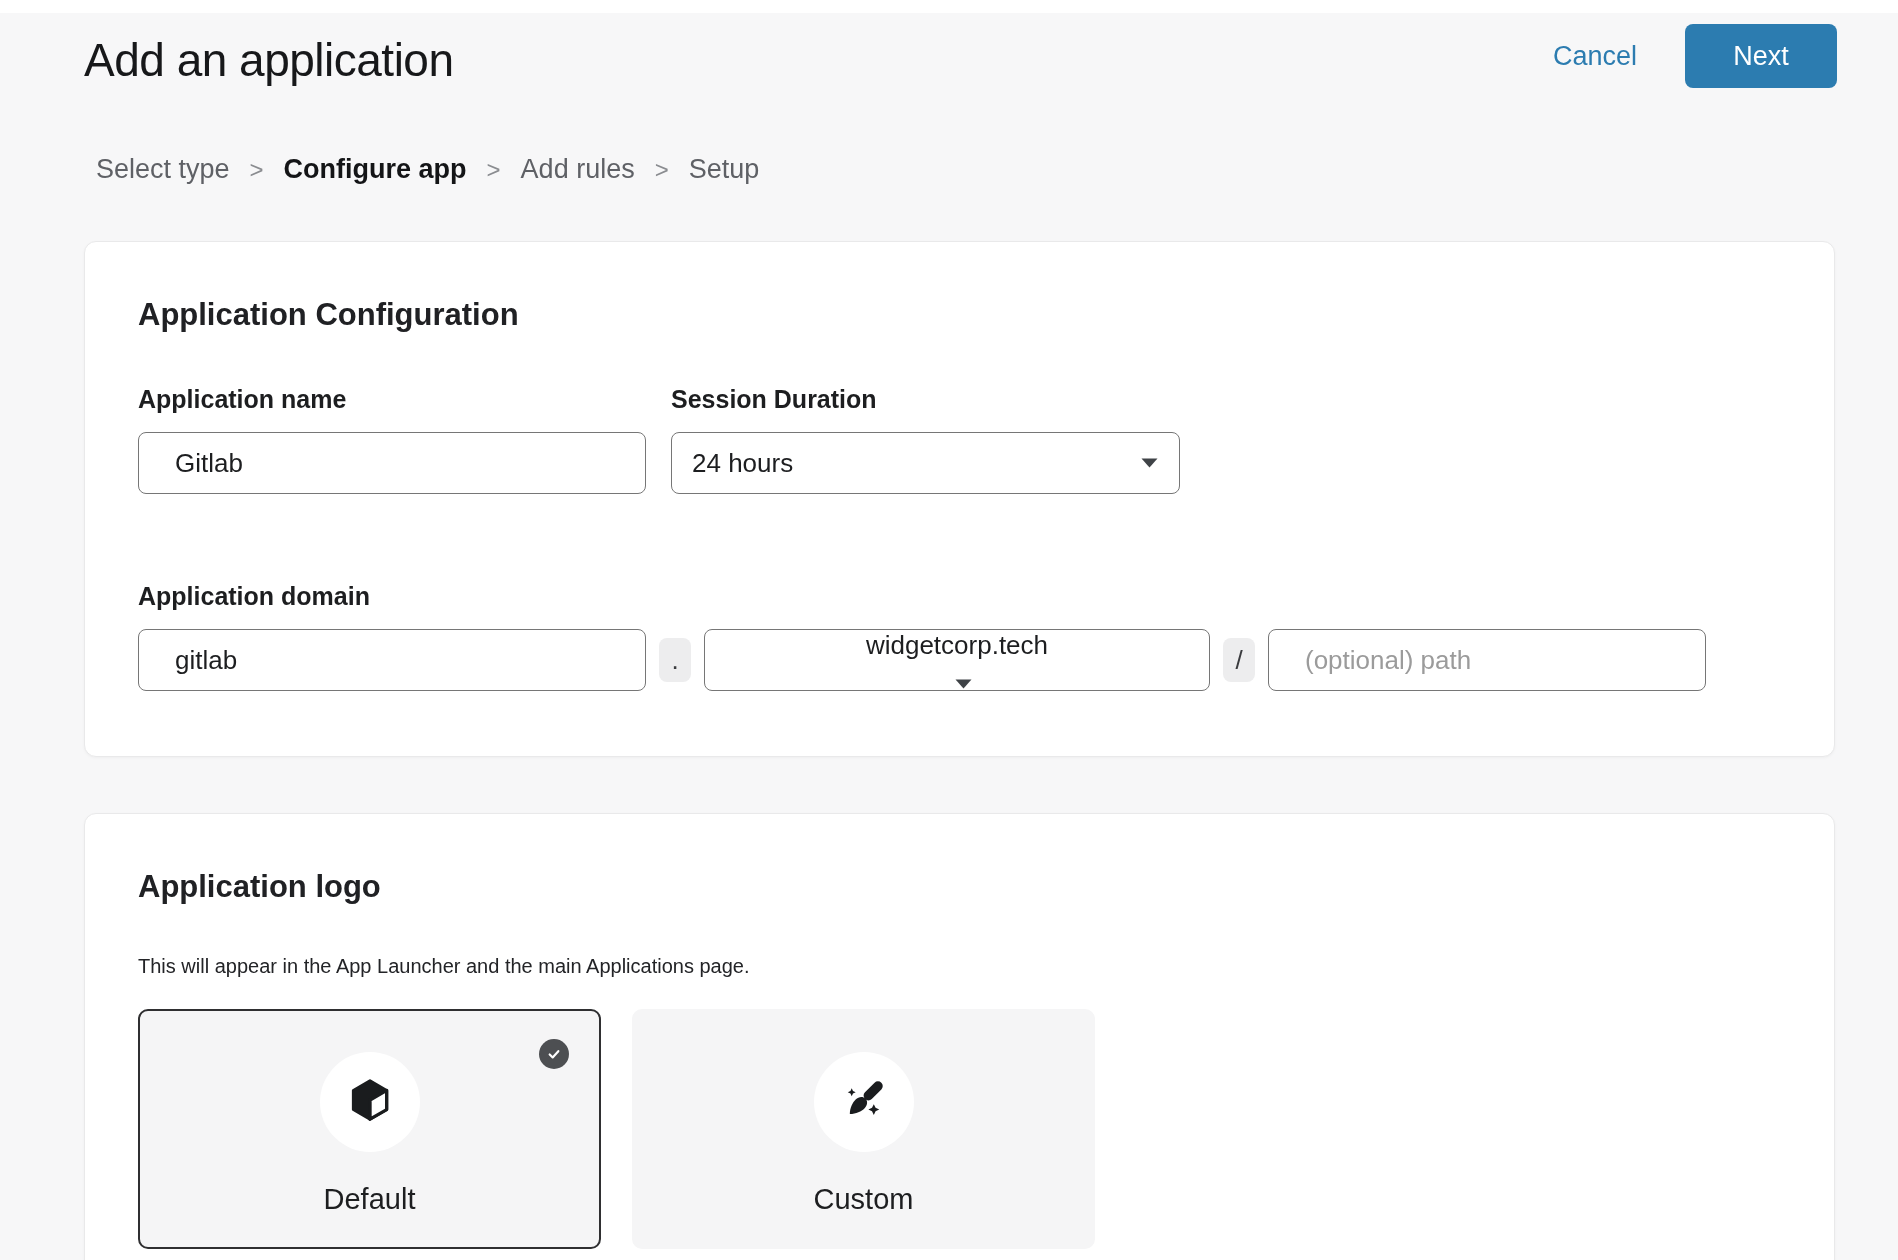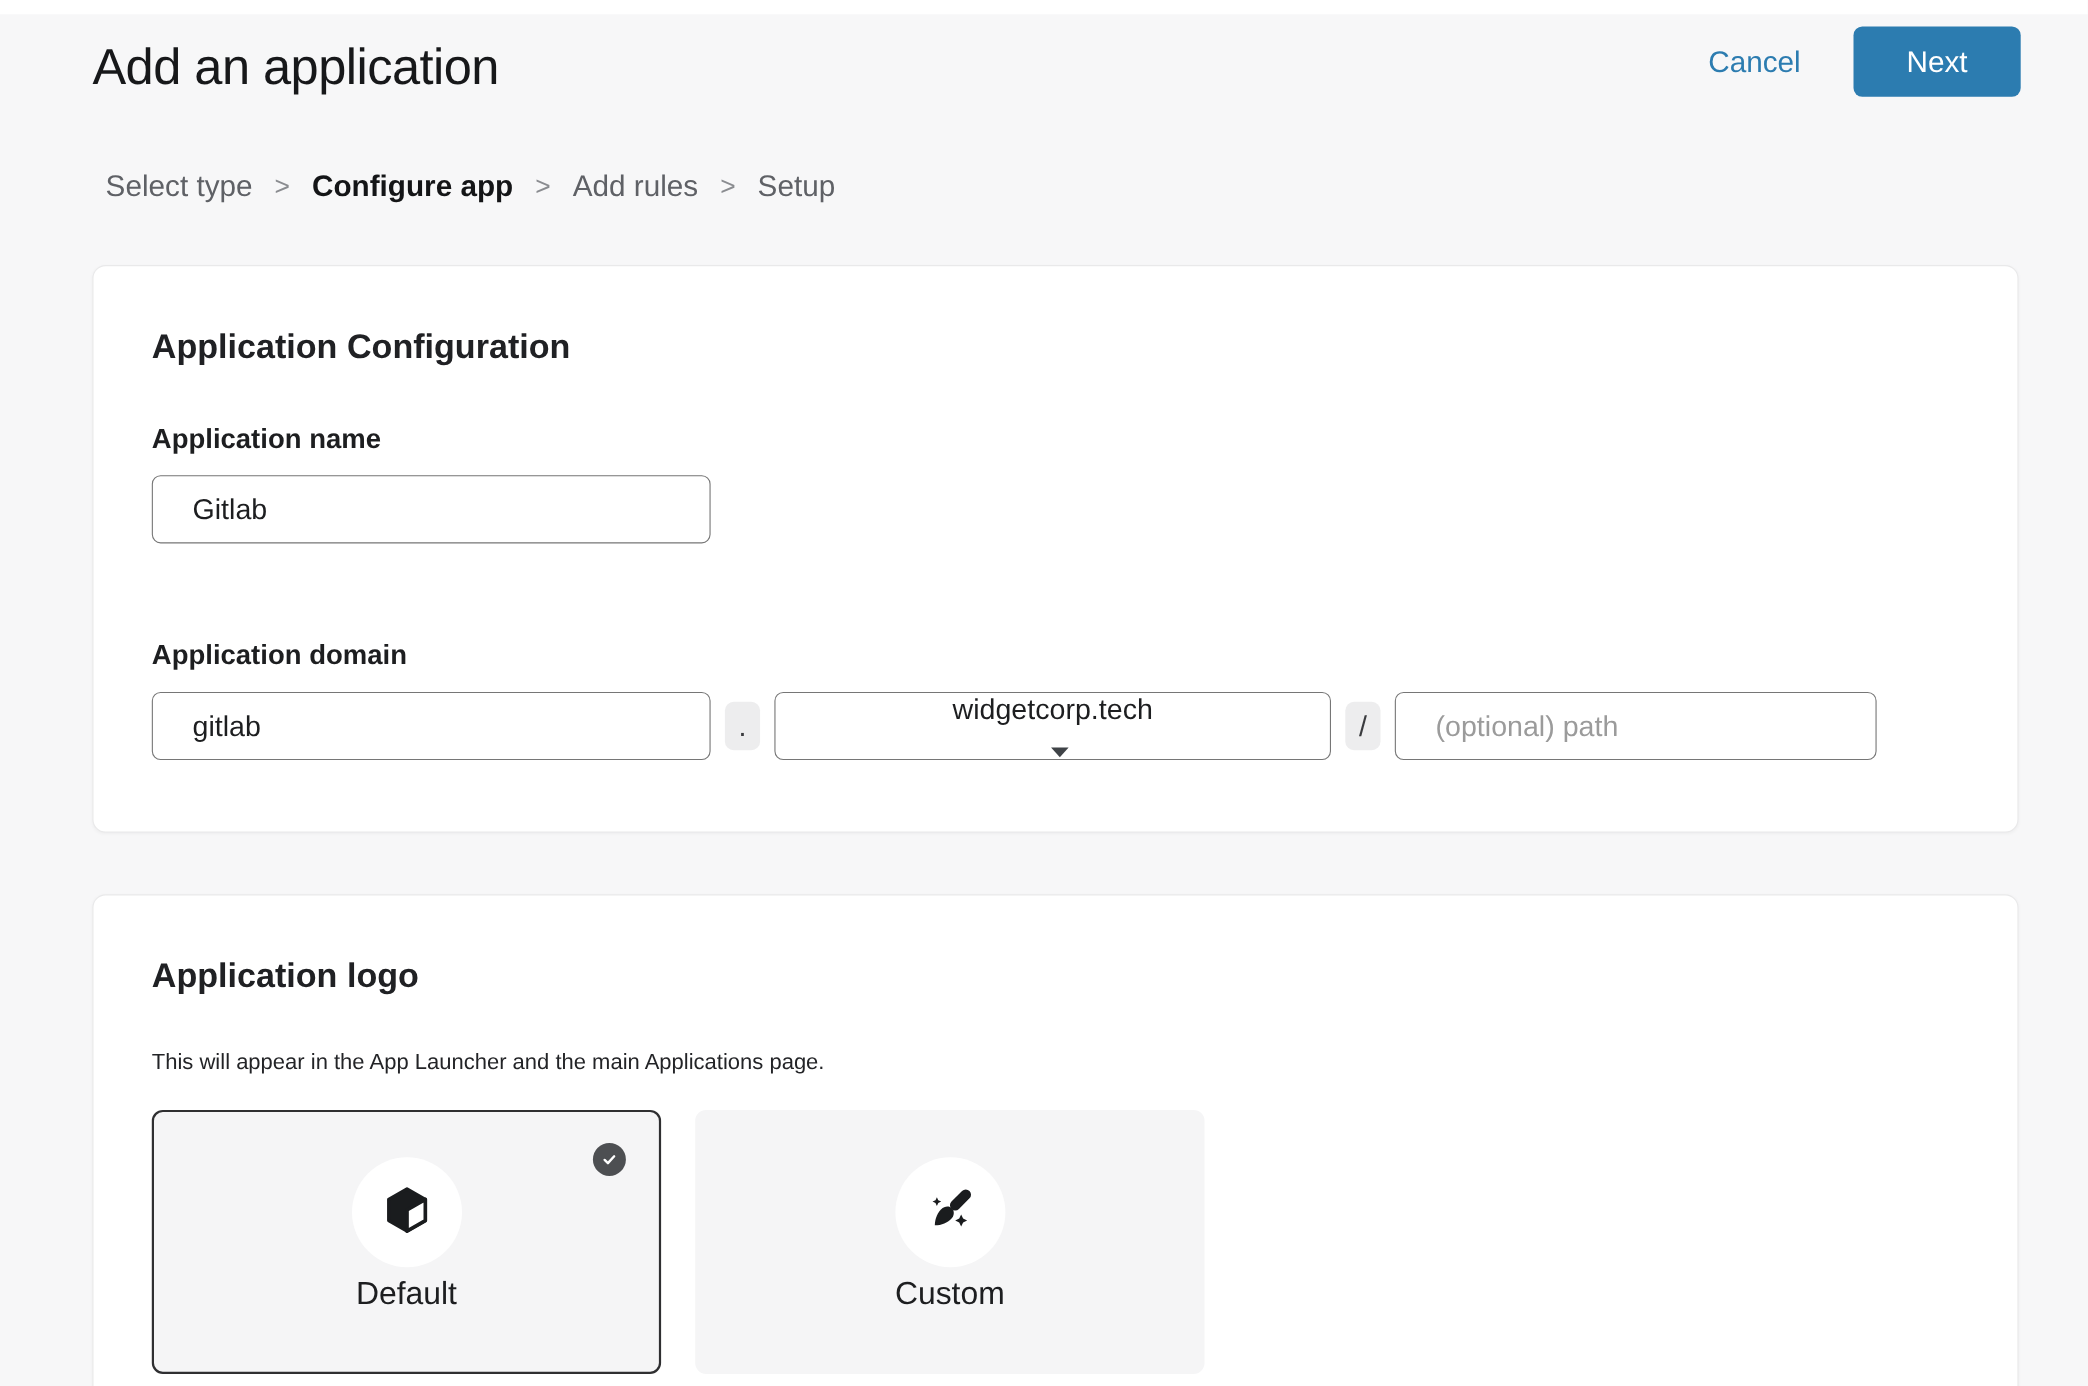--- a/index.html
+++ b/index.html
@@ -89,21 +89,21 @@
     position: relative; width: 463px; height: 240px;
     background: #f5f5f6; border-radius: 10px; cursor: pointer;
     display: flex; flex-direction: column; align-items: center;
   }
   .tile.selected { border: 2px solid #2f2f31; }
   .tile-circle {
     width: 100px; height: 100px; border-radius: 50%; background: #ffffff;
     margin-top: 43px; display: flex; align-items: center; justify-content: center;
   }
   .tile.selected .tile-circle { margin-top: 41px; }
-  .tile-label { margin-top: 8px; font-size: 29px; color: #1d1e20; }
+  .tile-label { margin-top: 31px; font-size: 29px; color: #1d1e20; }
   .check-badge {
     position: absolute; top: 28px; right: 30px;
     width: 30px; height: 30px; border-radius: 50%; background: #4d4f52;
     display: flex; align-items: center; justify-content: center;
   }
 </style>
 </head>
 <body>
 
 <div class="top-strip"></div>
@@ -126,20 +126,31 @@
   <span class="step">Setup</span>
 </nav>
 
 <section class="card card-config">
   <h2 class="card-title">Application Configuration</h2>
 
   <div class="fields-row">
     <div>
       <div class="field-label">Application name</div>
       <input class="text-input w-name" type="text" value="Gitlab" style="">
+    </div>
+    <div>
+      <div class="field-label">Session Duration</div>
+      <div class="select-box w-select">
+        <span>24 hours</span>
+        <span class="caret">
+          <svg width="19" height="12" viewBox="0 0 19 12">
+              <path d="M1.5 1.5 L9.5 10.5 L17.5 1.5 Z" fill="#3f4347"></path>
+            </svg>
+        </span>
+      </div>
     </div>
   </div>
 
   <div class="field-label domain-label">Application domain</div>
   <div class="domain-row">
     <input class="text-input w-sub" type="text" value="gitlab" style="">
     <span class="sep-chip">.</span>
     <div class="select-box w-domain">
       <span>widgetcorp.tech</span>
       <span class="caret">

